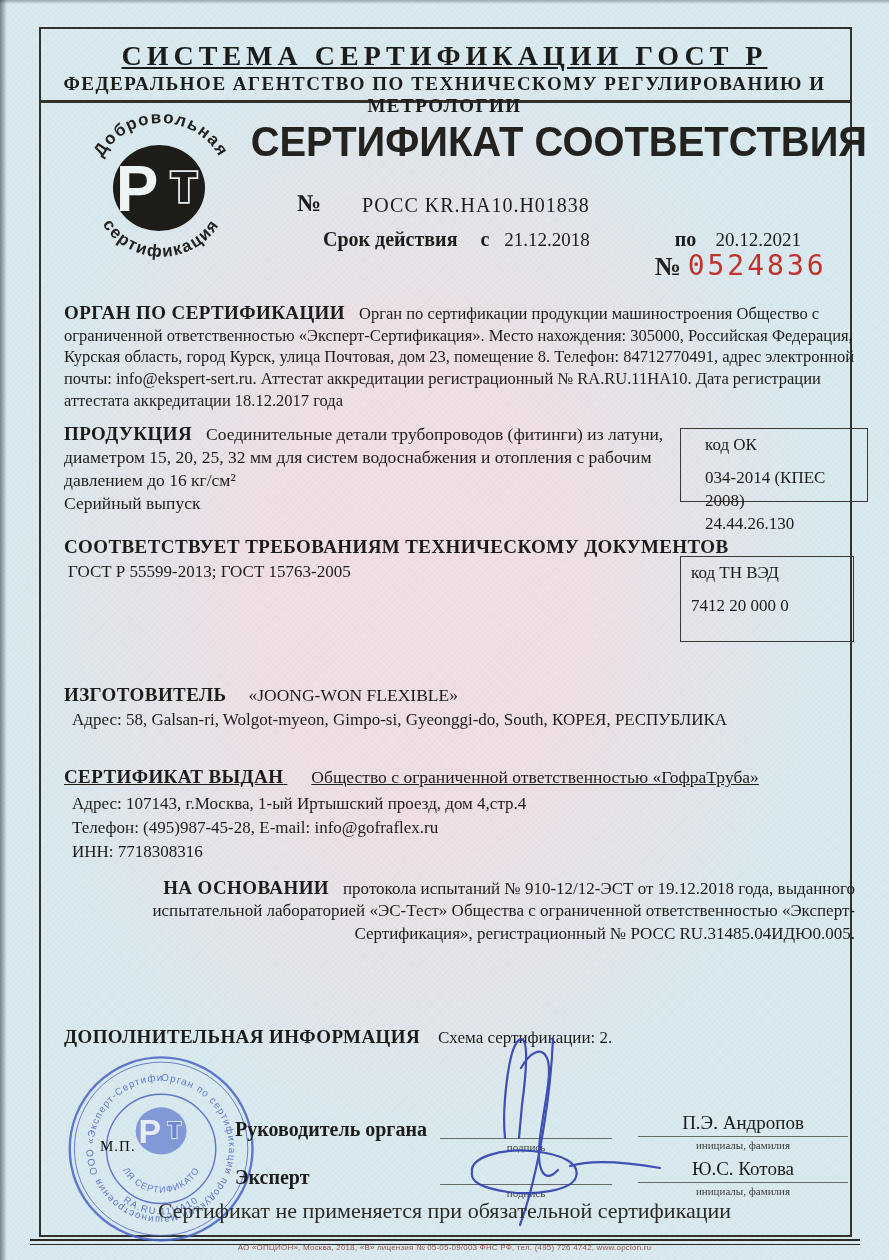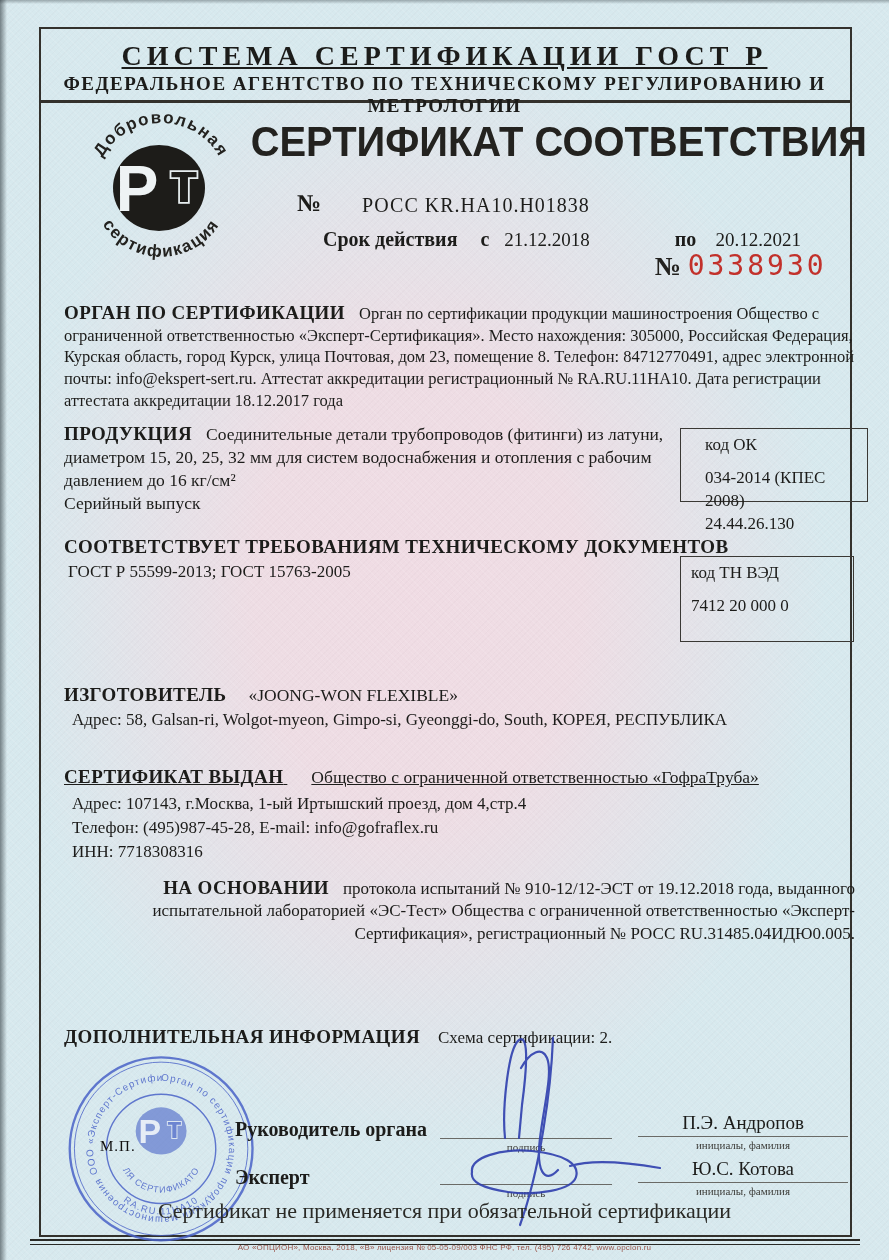--- a/index.html
+++ b/index.html
@@ -101,21 +101,21 @@
   <div class="abs validity">
     <b>Срок действия</b>
     <b style="margin-left:18px;">с</b>
     <span style="margin-left:10px;font-size:19px;">21.12.2018</span>
     <b style="margin-left:80px;">по</b>
     <span style="margin-left:14px;font-size:19px;">20.12.2021</span>
   </div>
 
   <div class="abs blank-no">
     <span class="sign">№</span>
-    <span class="digits">0338930</span>
+    <span class="digits">0524836</span>
   </div>
 
   <p class="para org body-txt"><span class="sec-label lbl-gap">ОРГАН ПО СЕРТИФИКАЦИИ</span><span>Орган по сертификации продукции машиностроения Общество с ограниченной ответственностью «Эксперт-Сертификация». Место нахождения: 305000, Российская Федерация, Курская область, город Курск, улица Почтовая, дом 23, помещение 8. Телефон: 84712770491, адрес электронной почты: info@ekspert-sert.ru. Аттестат аккредитации регистрационный № RA.RU.11HA10. Дата регистрации аттестата аккредитации 18.12.2017 года</span></p>
 
   <p class="para product body-txt" style="font-size:17.5px;"><span class="sec-label lbl-gap">ПРОДУКЦИЯ</span><span>Соединительные детали трубопроводов (фитинги) из латуни, диаметром 15, 20, 25, 32 мм для систем водоснабжения и отопления с рабочим давлением до 16 кг/см²</span><span class="serial">Серийный выпуск</span></p>
 
   <div class="code-box box-ok">
     <div>код ОК</div>
     <div class="box-gap"></div>
     <div>034-2014 (КПЕС 2008)</div>

